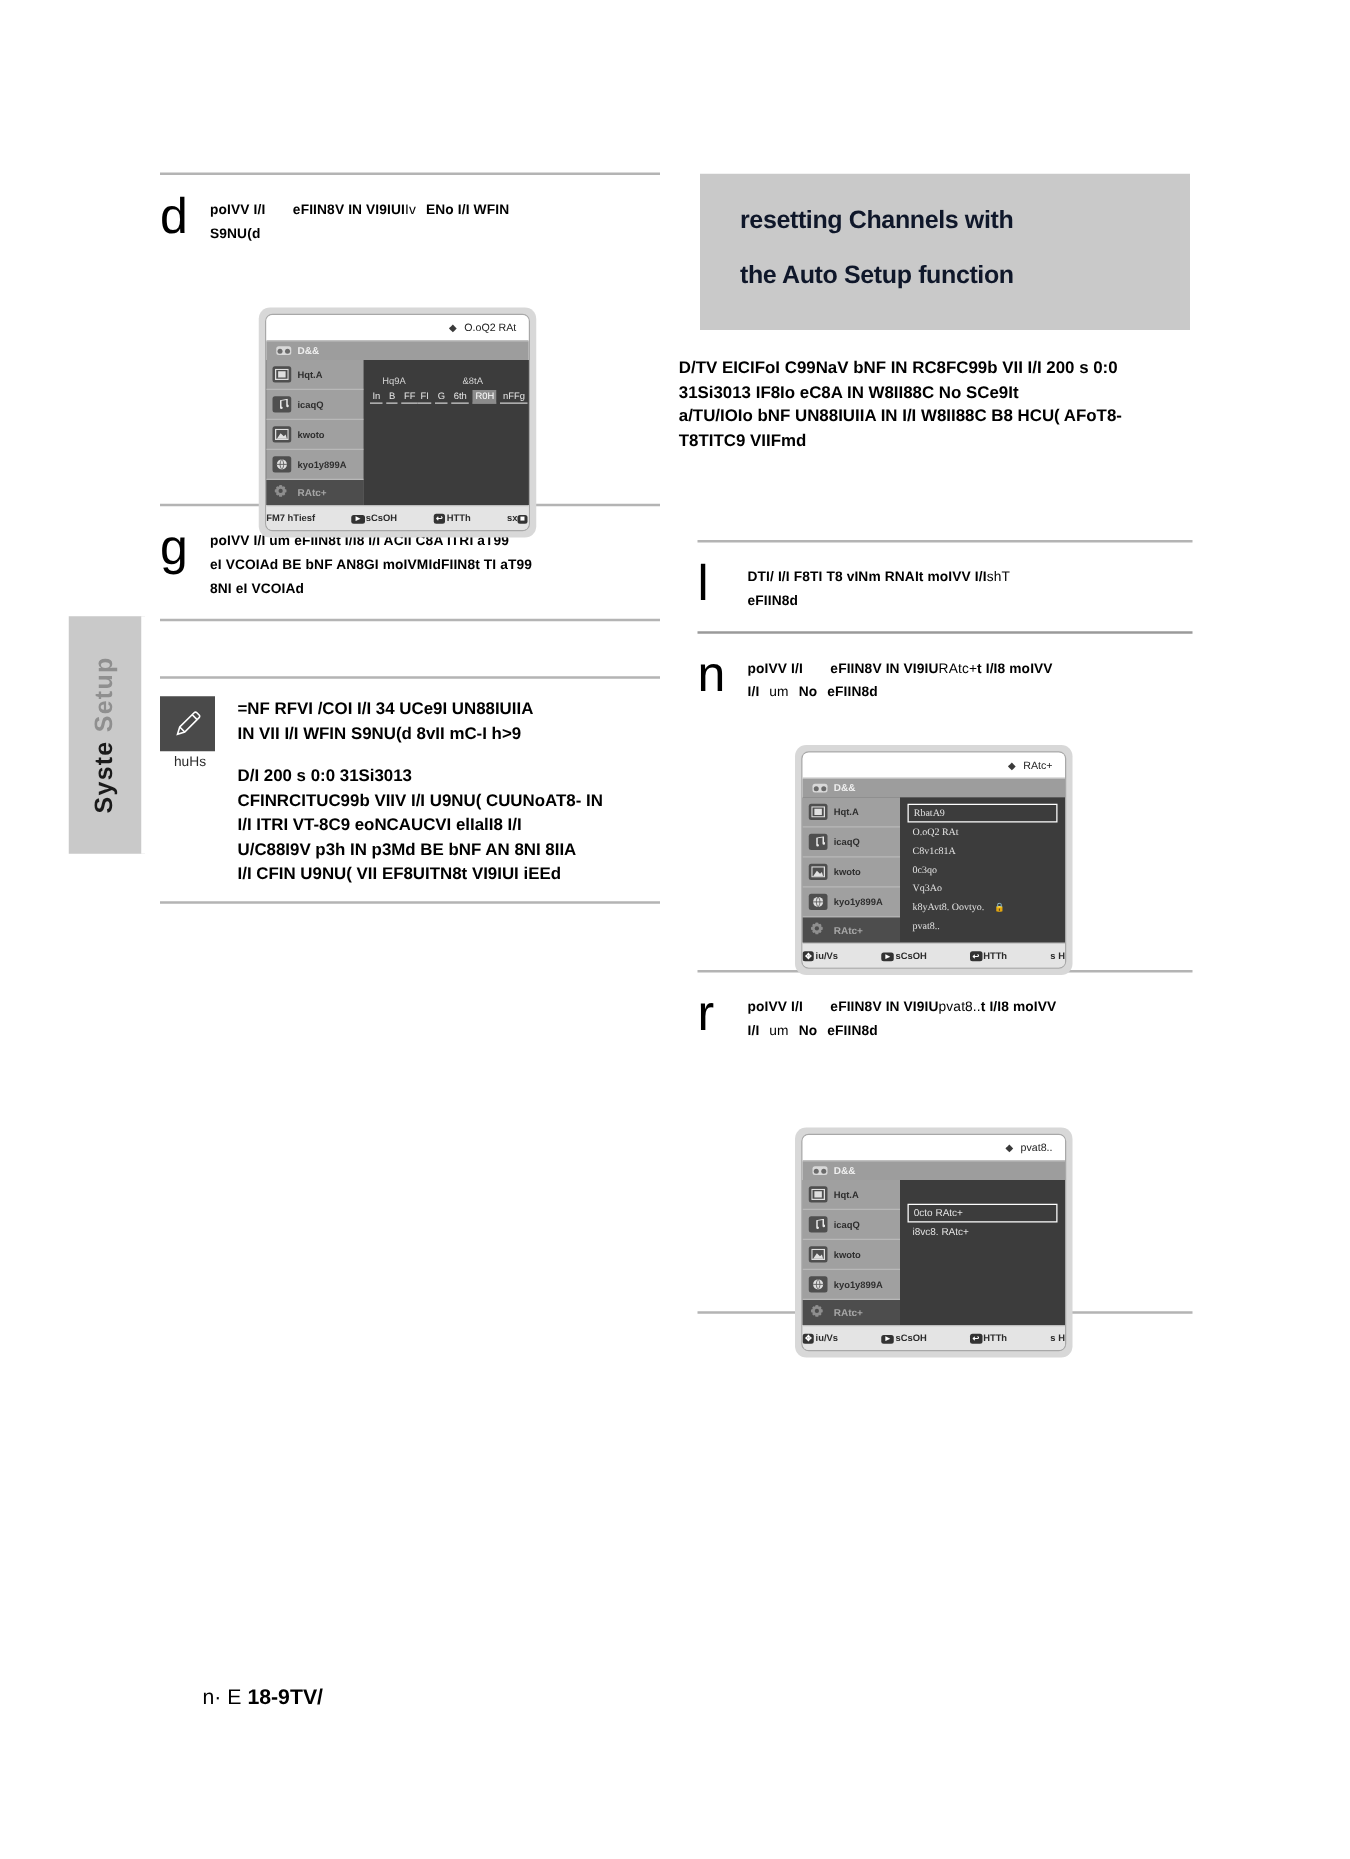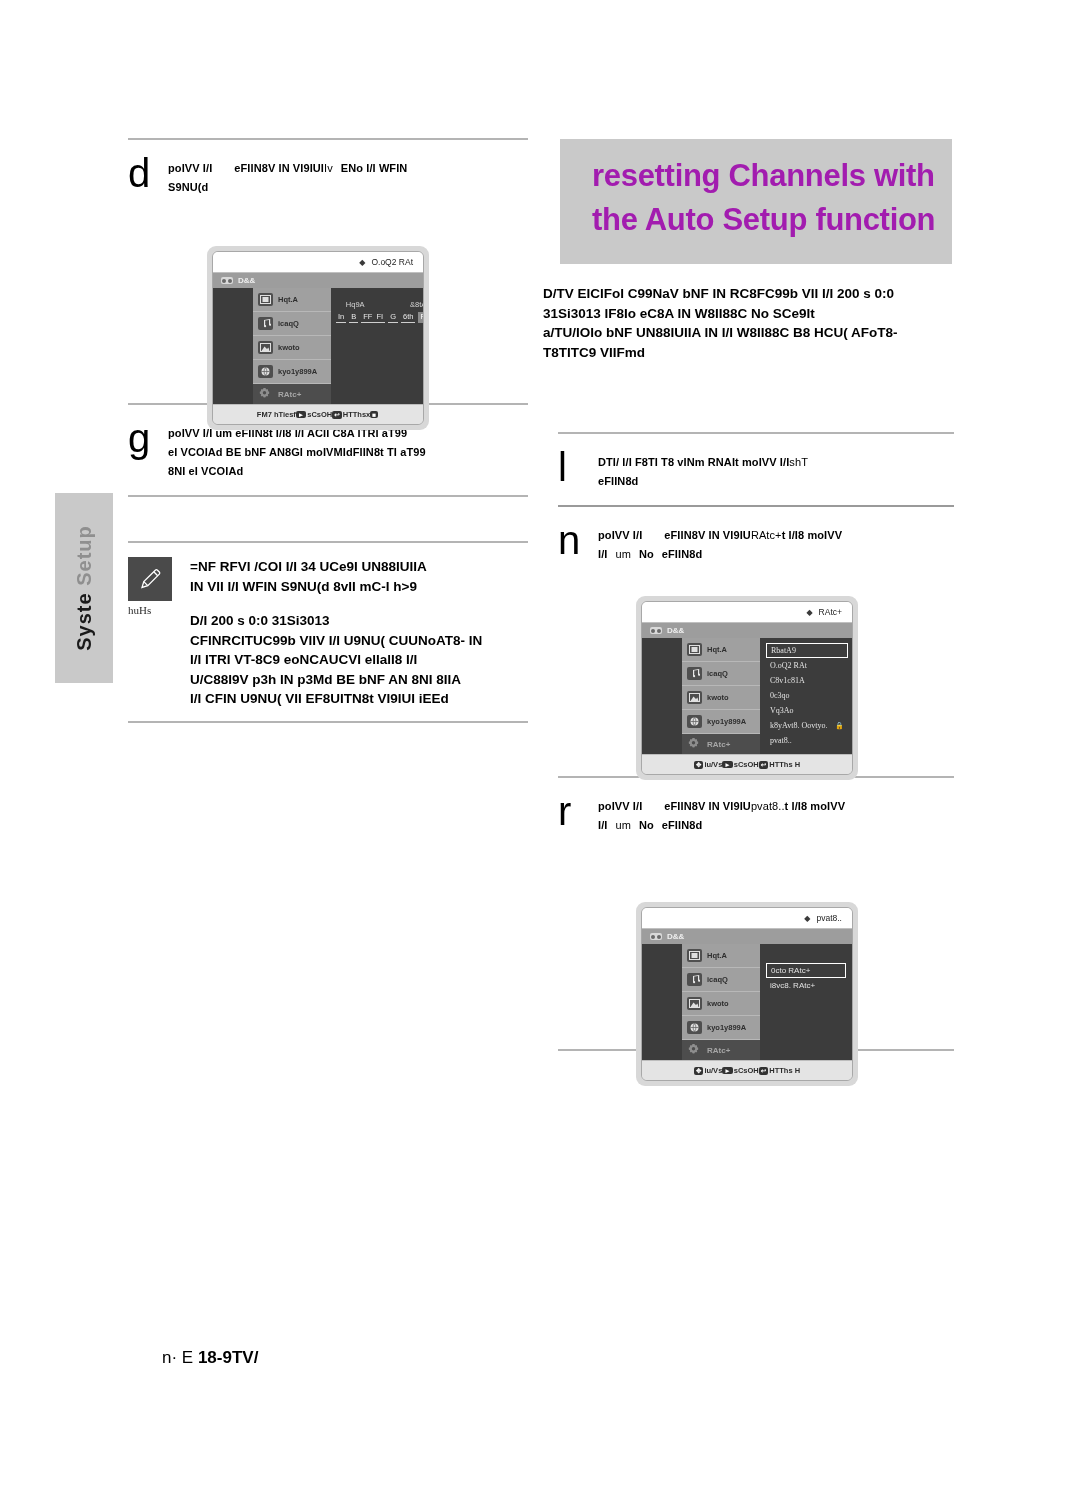--- a/index.html
+++ b/index.html
@@ -92,24 +92,24 @@
     position: absolute;
     left: 560px;
     top: 139px;
     width: 392px;
     height: 125px;
     background: #c9c9c9;
   }
   .title-banner h1 {
     margin: 0;
     padding: 15px 12px 0 32px;
-    font-size: 31px;
+    font-size: 20px;
     line-height: 44px;
     font-weight: bold;
-    color: #a21caf;
+    color: #0f172a;
     letter-spacing: -0.3px;
   }
   .intro {
     position: absolute;
     left: 543px;
     top: 284px;
     width: 400px;
     font-size: 13.5px;
     font-weight: bold;
     line-height: 19.5px;
@@ -118,22 +118,21 @@
 
   
   .note {
     display: flex;
     align-items: flex-start;
     padding: 14px 0 12px 0;
   }
   .note-icon-wrap {
     flex: 0 0 48px;
     width: 48px;
-    text-align: left;
-    font-family: Liberation Serif, serif;
+    text-align: center;
   }
   .note-icon {
     width: 44px;
     height: 44px;
     background: #4a4a4a;
     display: flex;
     align-items: center;
     justify-content: center;
   }
   .note-icon svg { display: block; }
@@ -218,21 +217,20 @@
 
   .osd-main {
     display: flex;
     background: #3c3c3c;
     min-height: 96px;
   }
   .osd-sidebar {
     width: 78px;
     flex: 0 0 78px;
     background: #a0a0a0;
-    margin-left: 40px;
   }
   .osd-side-item {
     display: flex;
     align-items: center;
     height: 23px;
     padding-left: 5px;
     border-bottom: 1px solid #b8b8b8;
     font-size: 7.5px;
     color: #2e2e2e;
     font-weight: bold;
@@ -266,21 +264,21 @@
     flex: 1 1 auto;
     background: #3c3c3c;
     padding: 7px 1px;
     position: relative;
   }
   .osd-bottombar {
     background: #e4e4e4;
     height: 19px;
     display: flex;
     align-items: center;
-    justify-content: center;
+    justify-content: space-between;
     font-size: 7.5px;
     color: #2b2b2b;
     font-weight: bold;
     border-top: 1px solid #bdbdbd;
   }
   .osd-bottombar span { white-space: nowrap; }
   .bb-glyph {
     display: inline-block;
     background: #333;
     color: #fff;

